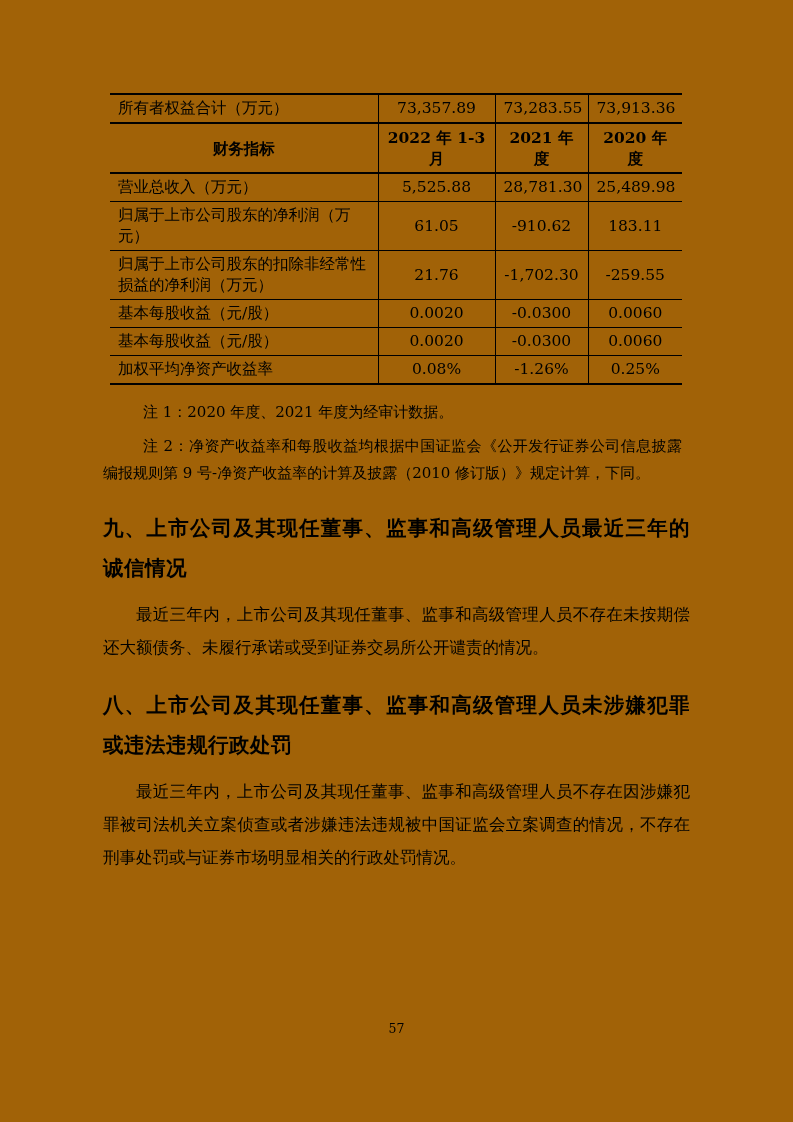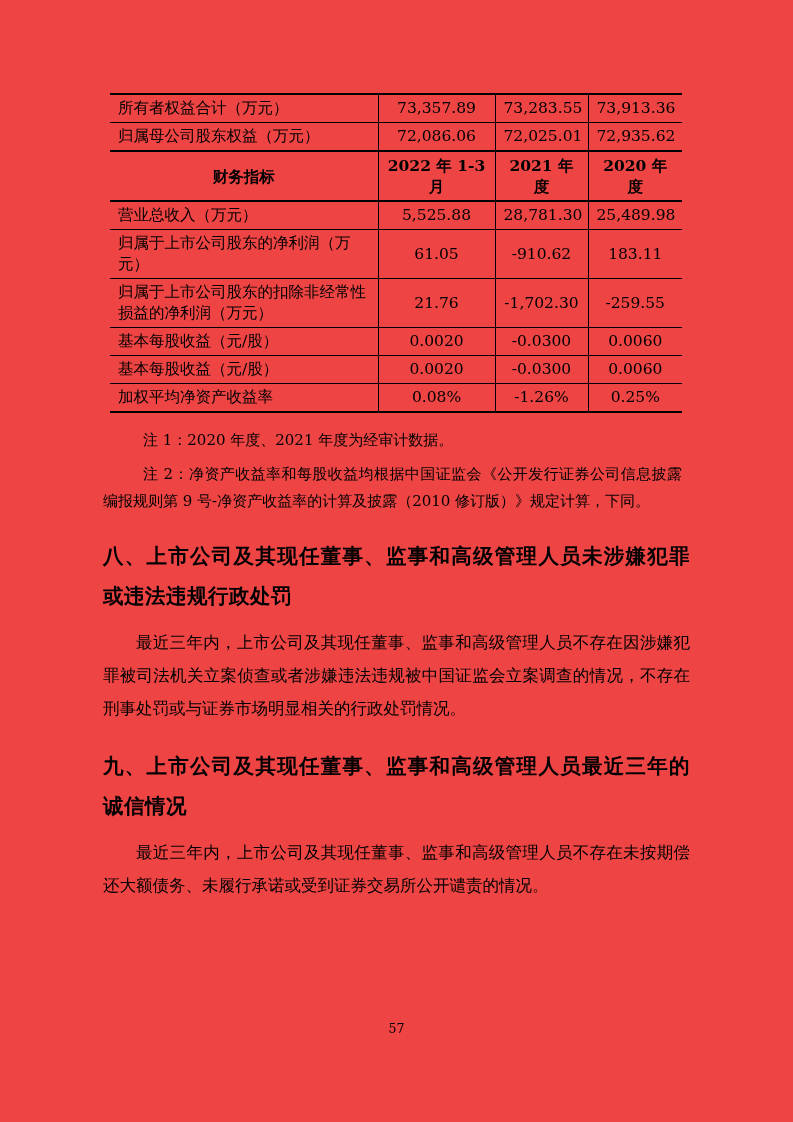--- a/index.html
+++ b/index.html
@@ -1,19 +1,19 @@
 <!DOCTYPE html>
 <html><head>
 <meta charset="utf-8">
 <style>
   html,body{margin:0;padding:0;background:#fff;}
   .page{
     position:relative;
     width:793px;height:1122px;
-    background:#ef4444;
+    background:#a16207;
     box-sizing:border-box;
     padding:93px 103px 4px 103px;
     font-family:"DejaVu Serif","Liberation Serif",serif;
     color:#000;
     overflow:hidden;
   }
   
   table.fin{
     border-collapse:collapse;
     table-layout:fixed;
@@ -86,26 +86,20 @@
         <col style="width:93px">
         <col style="width:94px">
     </colgroup>
     <tbody>
       <tr>
         <td>所有者权益合计（万元）</td>
         <td class="num">73,357.89</td>
         <td class="num">73,283.55</td>
         <td class="num">73,913.36</td>
       </tr>
-      <tr>
-        <td>归属母公司股东权益（万元）</td>
-        <td class="num">72,086.06</td>
-        <td class="num">72,025.01</td>
-        <td class="num">72,935.62</td>
-      </tr>
       <tr class="hdr">
         <td>财务指标</td>
         <td>2022 年 1-3 月</td>
         <td>2021 年度</td>
         <td>2020 年度</td>
       </tr>
       <tr>
         <td>营业总收入（万元）</td>
         <td class="num">5,525.88</td>
         <td class="num">28,781.30</td>
@@ -143,24 +137,24 @@
       </tr>
     </tbody>
   </table>
 
   <div class="notes">
     <p class="note">注 1：2020 年度、2021 年度为经审计数据。</p>
     <p class="note">注 2：净资产收益率和每股收益均根据中国证监会《公开发行证券公司信息披露编报规则第 9 号-净资产收益率的计算及披露（2010 修订版）》规定计算，下同。</p>
   </div>
 
   <div>
-    <div class="sec-heading">八、上市公司及其现任董事、监事和高级管理人员未涉嫌犯罪或违法违规行政处罚</div>
-    <p class="sec-para">最近三年内，上市公司及其现任董事、监事和高级管理人员不存在因涉嫌犯罪被司法机关立案侦查或者涉嫌违法违规被中国证监会立案调查的情况，不存在刑事处罚或与证券市场明显相关的行政处罚情况。</p>
+    <div class="sec-heading">九、上市公司及其现任董事、监事和高级管理人员最近三年的诚信情况</div>
+    <p class="sec-para">最近三年内，上市公司及其现任董事、监事和高级管理人员不存在未按期偿还大额债务、未履行承诺或受到证券交易所公开谴责的情况。</p>
   </div>
 
   <div>
-    <div class="sec-heading">九、上市公司及其现任董事、监事和高级管理人员最近三年的诚信情况</div>
-    <p class="sec-para">最近三年内，上市公司及其现任董事、监事和高级管理人员不存在未按期偿还大额债务、未履行承诺或受到证券交易所公开谴责的情况。</p>
+    <div class="sec-heading">八、上市公司及其现任董事、监事和高级管理人员未涉嫌犯罪或违法违规行政处罚</div>
+    <p class="sec-para">最近三年内，上市公司及其现任董事、监事和高级管理人员不存在因涉嫌犯罪被司法机关立案侦查或者涉嫌违法违规被中国证监会立案调查的情况，不存在刑事处罚或与证券市场明显相关的行政处罚情况。</p>
   </div>
 
   <div class="page-number">57</div>
 
 </div>
 
 </body></html>

